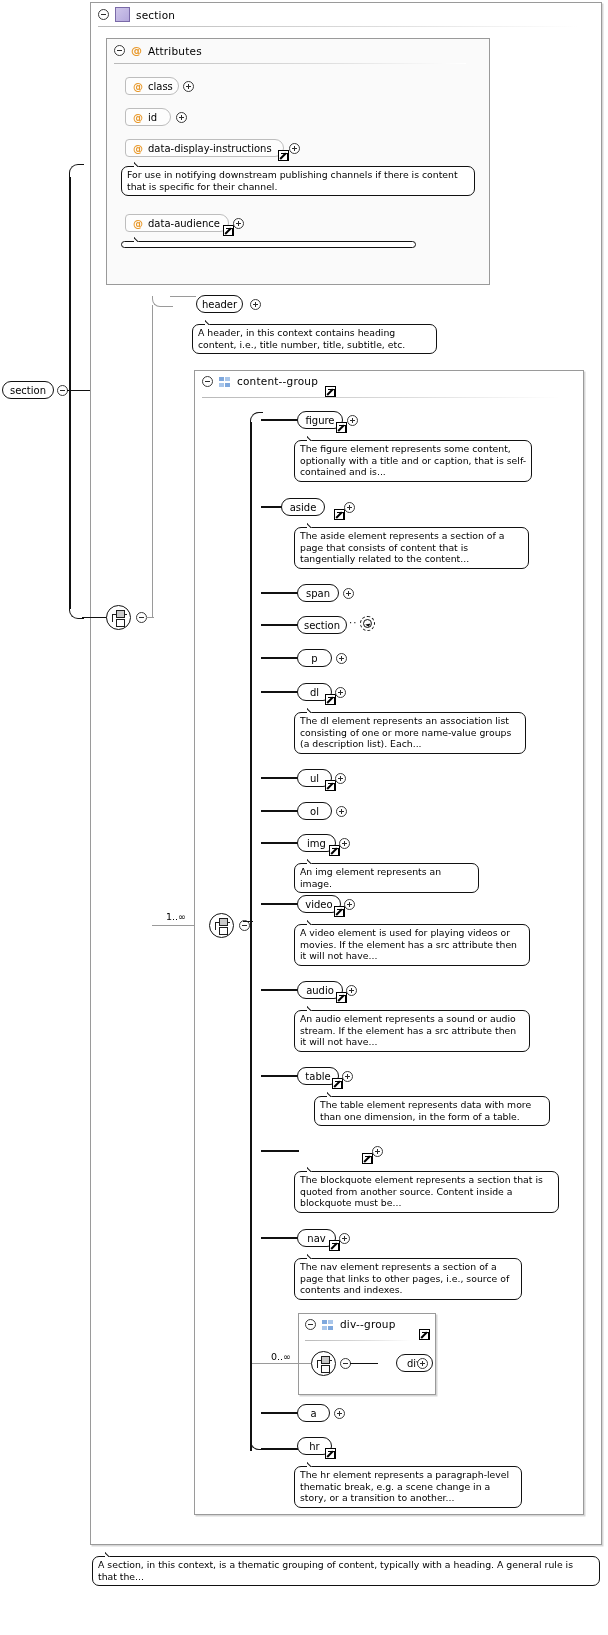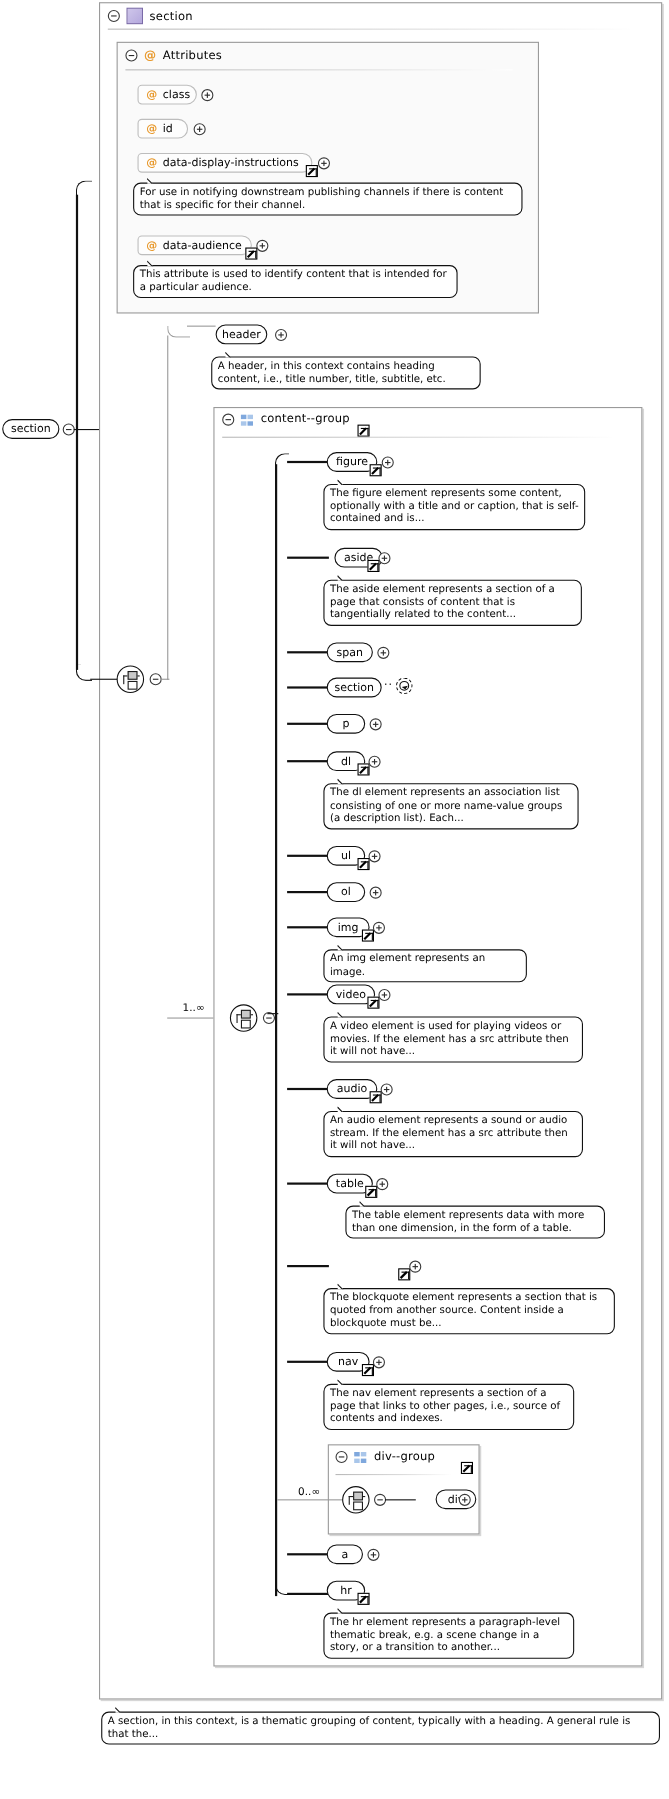--- a/index.html
+++ b/index.html
@@ -148,21 +148,20 @@
 </div>
 
 <div class="cap attr" style="left:125px;top:214px;width:104px;">
   <span class="at">@</span>
   <span>data-audience</span>
 </div>
 <div class="lnk" style="left:223px;top:225px;"></div>
 <div class="circ plus" style="left:233px;top:218px;"></div>
 <div class="bub" style="left:121px;top:241px;width:295px;">
   <span class="tail"></span>
-  <span>This attribute is used to identify content that is intended for a particular audience.</span>
 </div>
 
 <div class="elbow tl" style="left:69px;top:164px;width:14px;height:14px;"></div>
 <div class="ln v" style="left:69px;top:177px;height:432px;"></div>
 <div class="elbow" style="left:69px;top:604px;width:14px;height:14px;"></div>
 <div class="ln h" style="left:82px;top:616.5px;width:25px;"></div>
 
 <div class="comp seq" style="left:106px;top:605px;">
   <i class="bar b1"></i>
   <i class="bar b2"></i>
@@ -222,21 +221,21 @@
   <span>figure</span>
 </div>
 <div class="lnk" style="left:336px;top:422px;"></div>
 <div class="circ plus" style="left:347px;top:415px;"></div>
 <div class="bub" style="left:294px;top:440px;width:238px;">
   <span class="tail"></span>
   <span>The figure element represents some content, optionally with a title and or caption, that is self-contained and is...</span>
 </div>
 
 <div class="ln h" style="left:261px;top:506px;width:38px;"></div>
-<div class="cap" style="left:304px;top:498px;width:44px;">
+<div class="cap" style="left:281px;top:498px;width:44px;">
   <span>aside</span>
 </div>
 <div class="lnk" style="left:334px;top:509px;"></div>
 <div class="circ plus" style="left:344px;top:502px;"></div>
 <div class="bub" style="left:294px;top:527px;width:235px;">
   <span class="tail"></span>
   <span>The aside element represents a section of a page that consists of content that is tangentially related to the content...</span>
 </div>
 
 <div class="ln h" style="left:261px;top:592px;width:38px;"></div>

